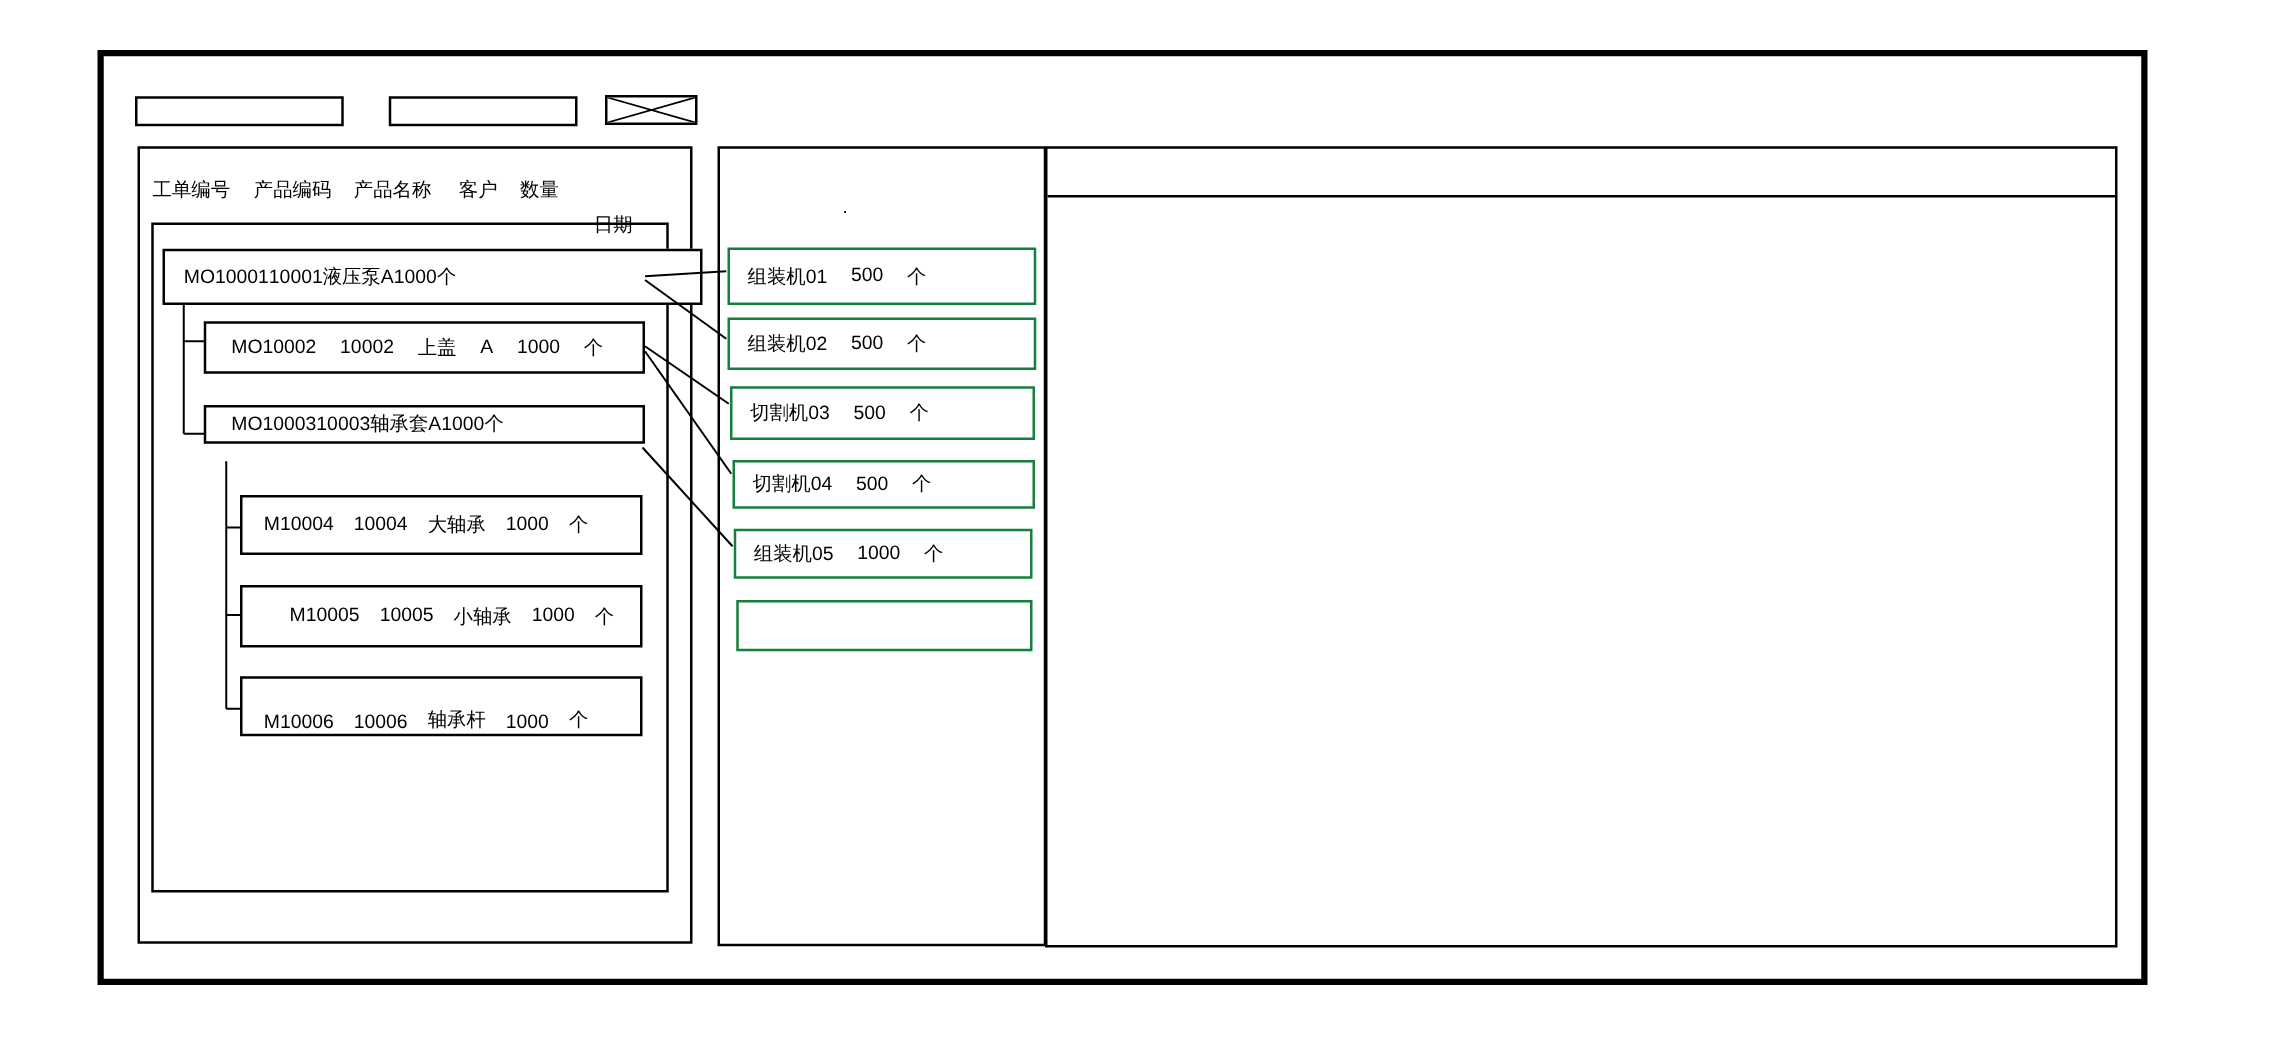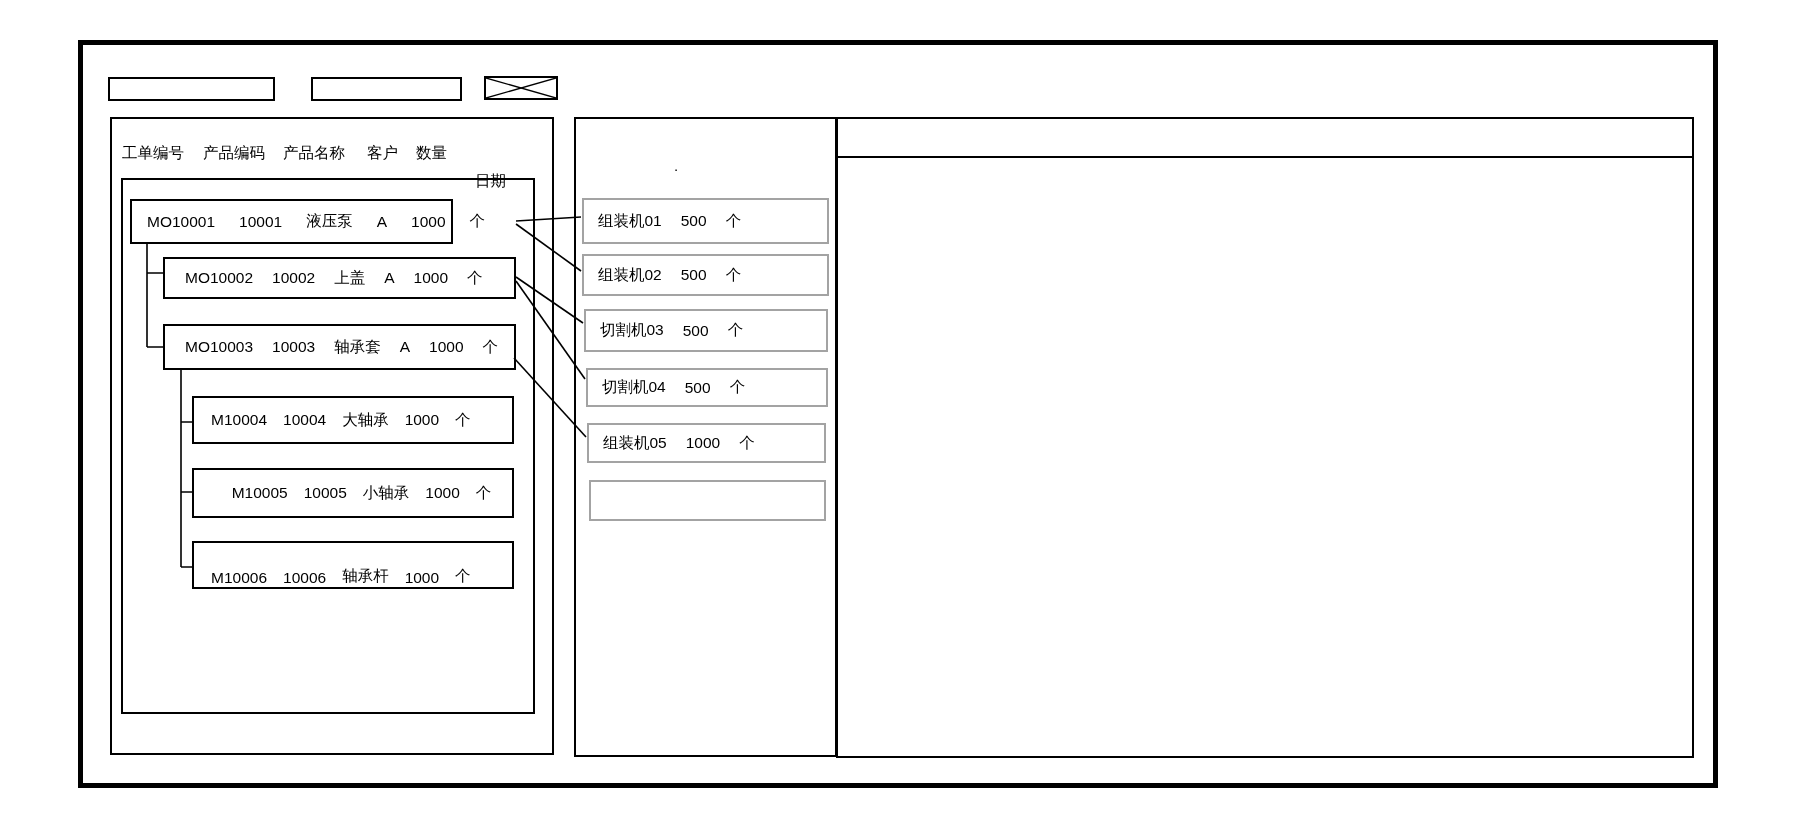--- a/index.html
+++ b/index.html
@@ -32,31 +32,31 @@
   .hdr { top: 143px; font-size: 15.5px; line-height: 20px; white-space: nowrap; font-weight: 400; }
   .h0 { left: 122px; } .h1 { left: 203px; } .h2 { left: 283px; }
   .h3 { left: 367px; } .h4 { left: 416px; } .h5 { left: 475px; margin-top: 28px; }
   
   .wo-row {
     display: flex; align-items: center;
     font-size: 15.5px; white-space: nowrap;
     border: 2px solid #000; background: #fff;
   }
   .wo-row span { display: inline-block; }
-  .r1 { left: 130px; top: 199px; width: 323px; height: 45px; padding-left: 15px; gap: 24px; }
+  .r1 { left: 130px; top: 199px; width: 432px; height: 45px; padding-left: 15px; }
   .r2 { left: 163px; top: 257px; width: 353px; height: 42px; padding-left: 20px; gap: 19px; }
-  .r3 { left: 163px; top: 324px; width: 353px; height: 46px; padding-left: 20px; gap: 19px; }
+  .r3 { left: 163px; top: 324px; width: 353px; height: 31px; padding-left: 20px; }
   .r4 { left: 192px; top: 396px; width: 322px; height: 48px; padding-left: 17px; gap: 16px; }
   .r5 { left: 192px; top: 468px; width: 322px; height: 50px; padding-left: 17px; gap: 16px; justify-content: center; }
   .r6 { left: 192px; top: 541px; width: 322px; height: 48px; padding-left: 17px; gap: 16px; align-items: flex-end; }
   
   .mc-row {
     display: flex; align-items: center;
     font-size: 15.5px; white-space: nowrap;
-    border: 2px solid #a3a3a3; background: #fff;
+    border: 2px solid #15803d; background: #fff;
     padding-left: 14px; gap: 19px;
   }
   .m1 { left: 582px; top: 198px; width: 247px; height: 46px; }
   .m2 { left: 582px; top: 254px; width: 247px; height: 42px; }
   .m3 { left: 584px; top: 309px; width: 244px; height: 43px; }
   .m4 { left: 586px; top: 368px; width: 242px; height: 39px; }
   .m5 { left: 587px; top: 423px; width: 239px; height: 40px; }
   .m6 { left: 589px; top: 480px; width: 237px; height: 41px; }
   .dot { left: 674px; top: 158px; font-size: 15px; line-height: 15px; }
   

